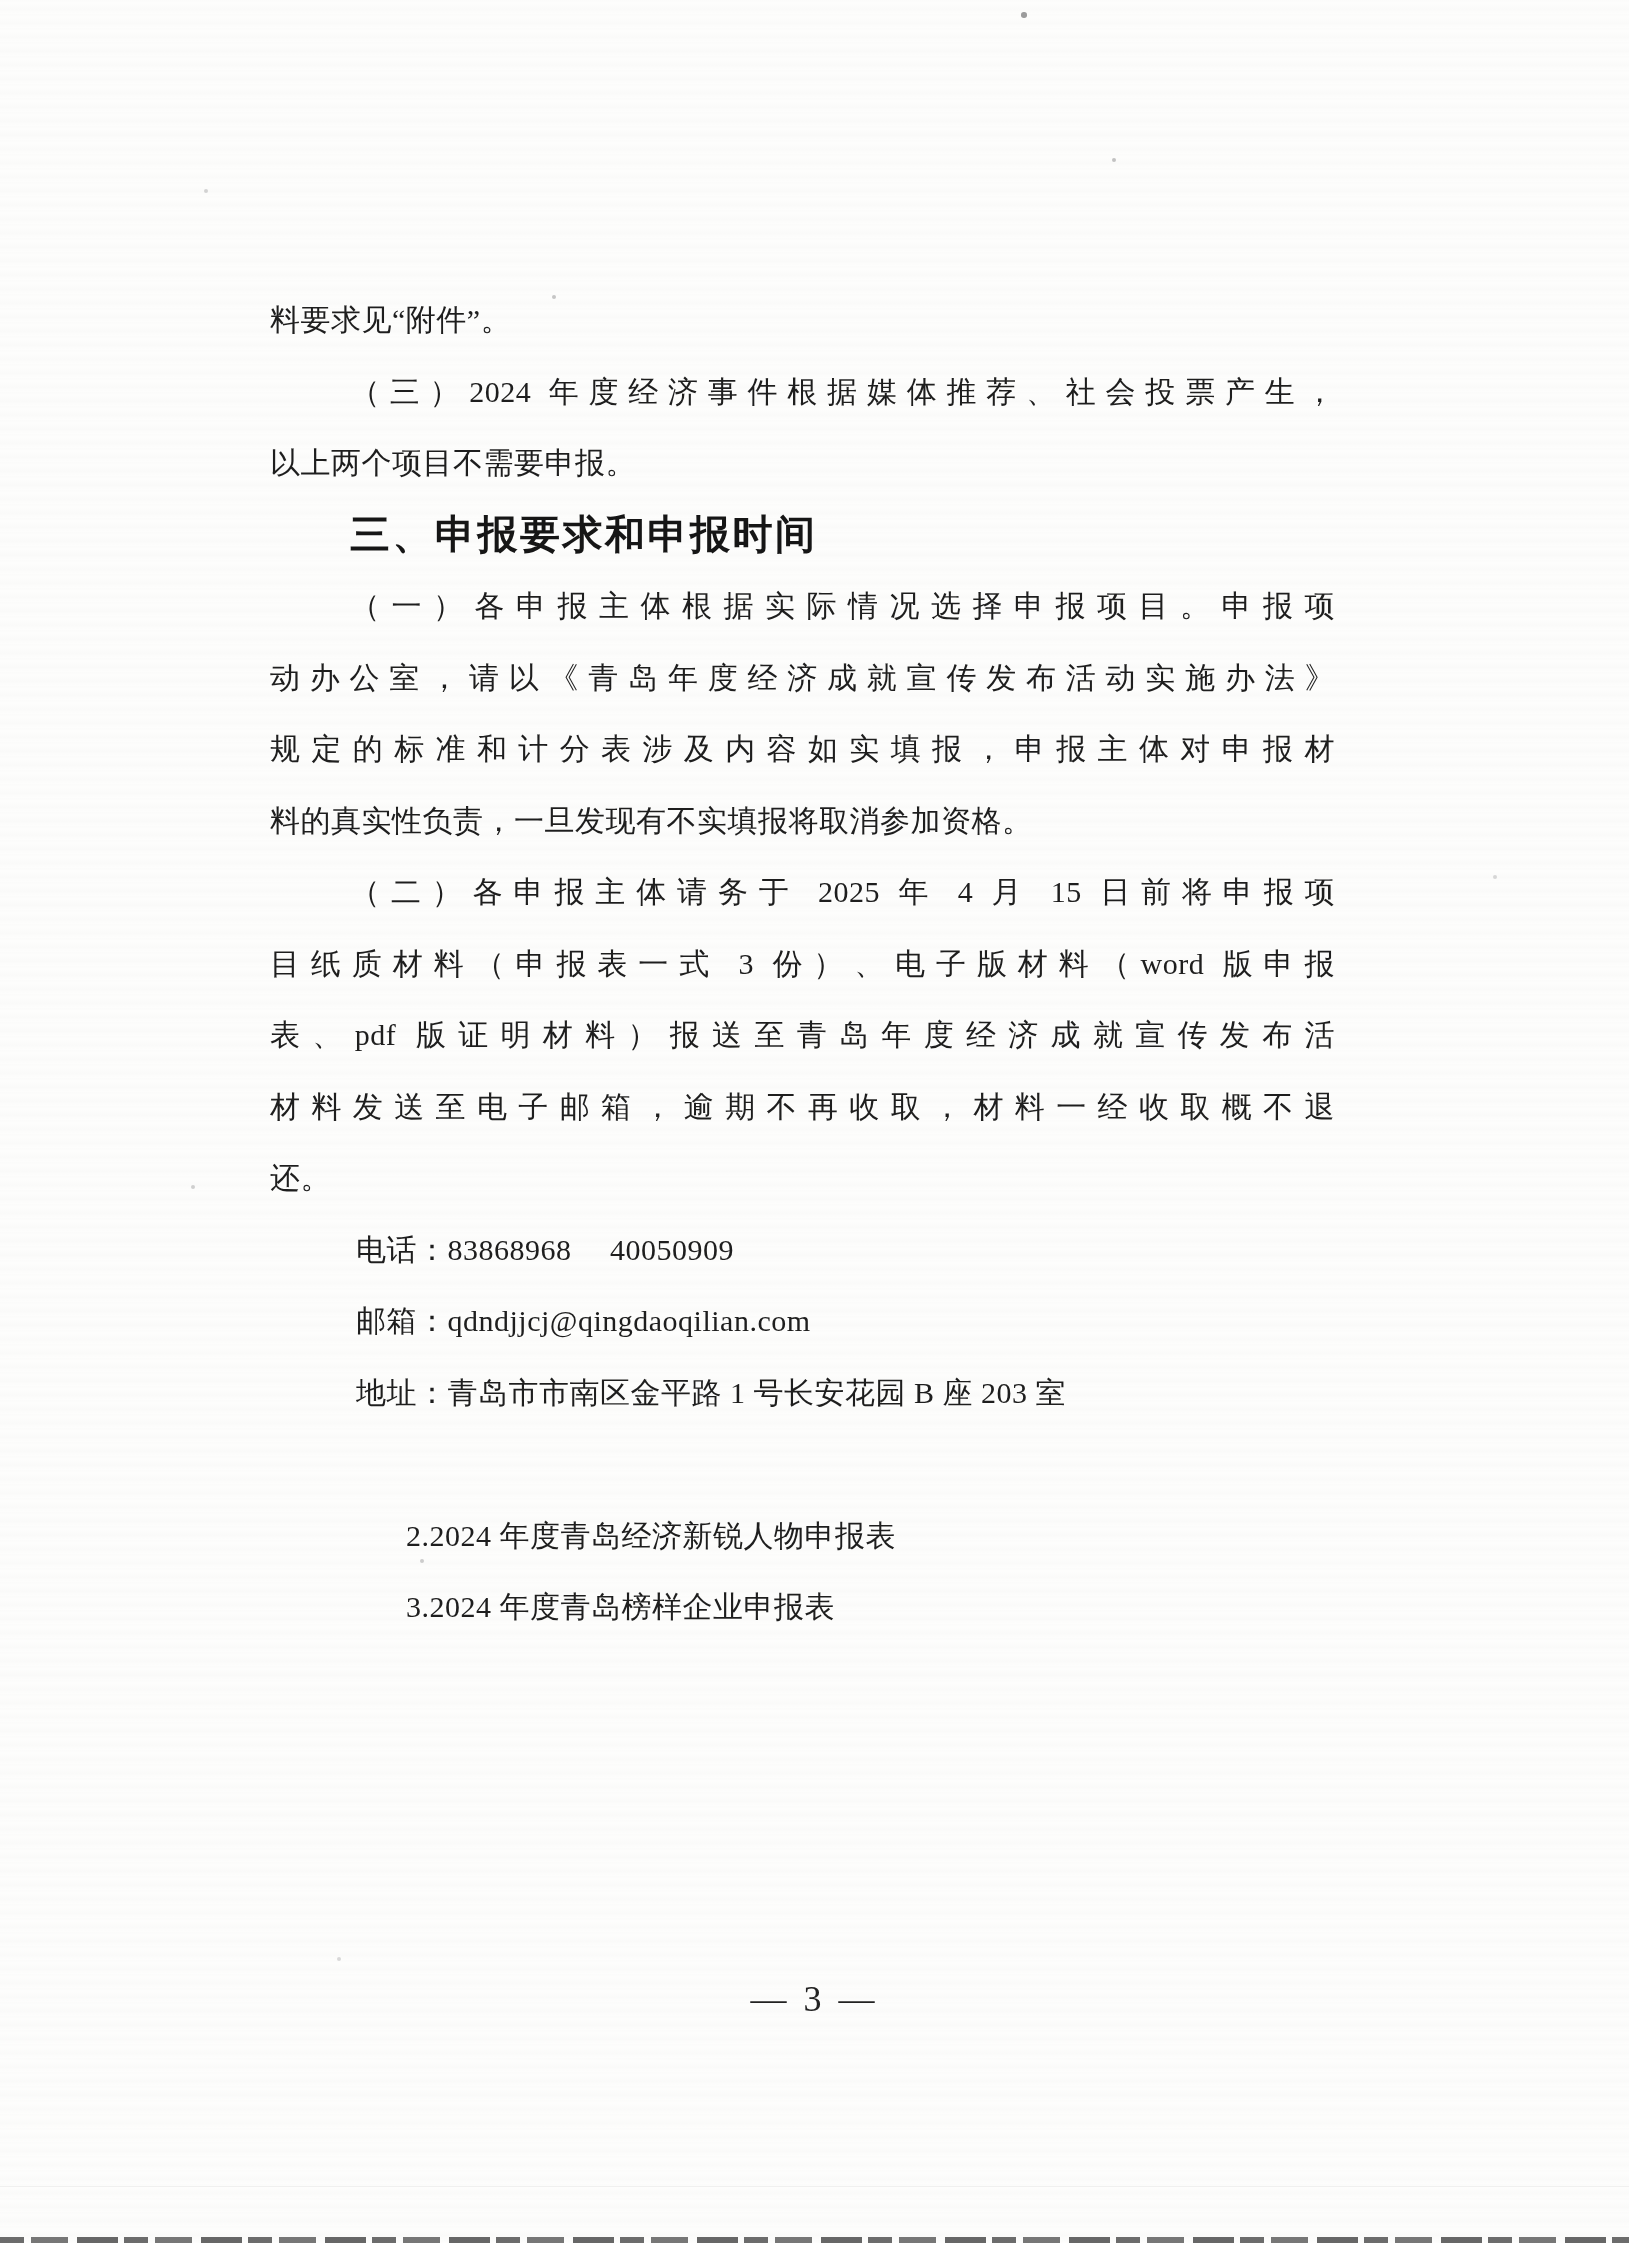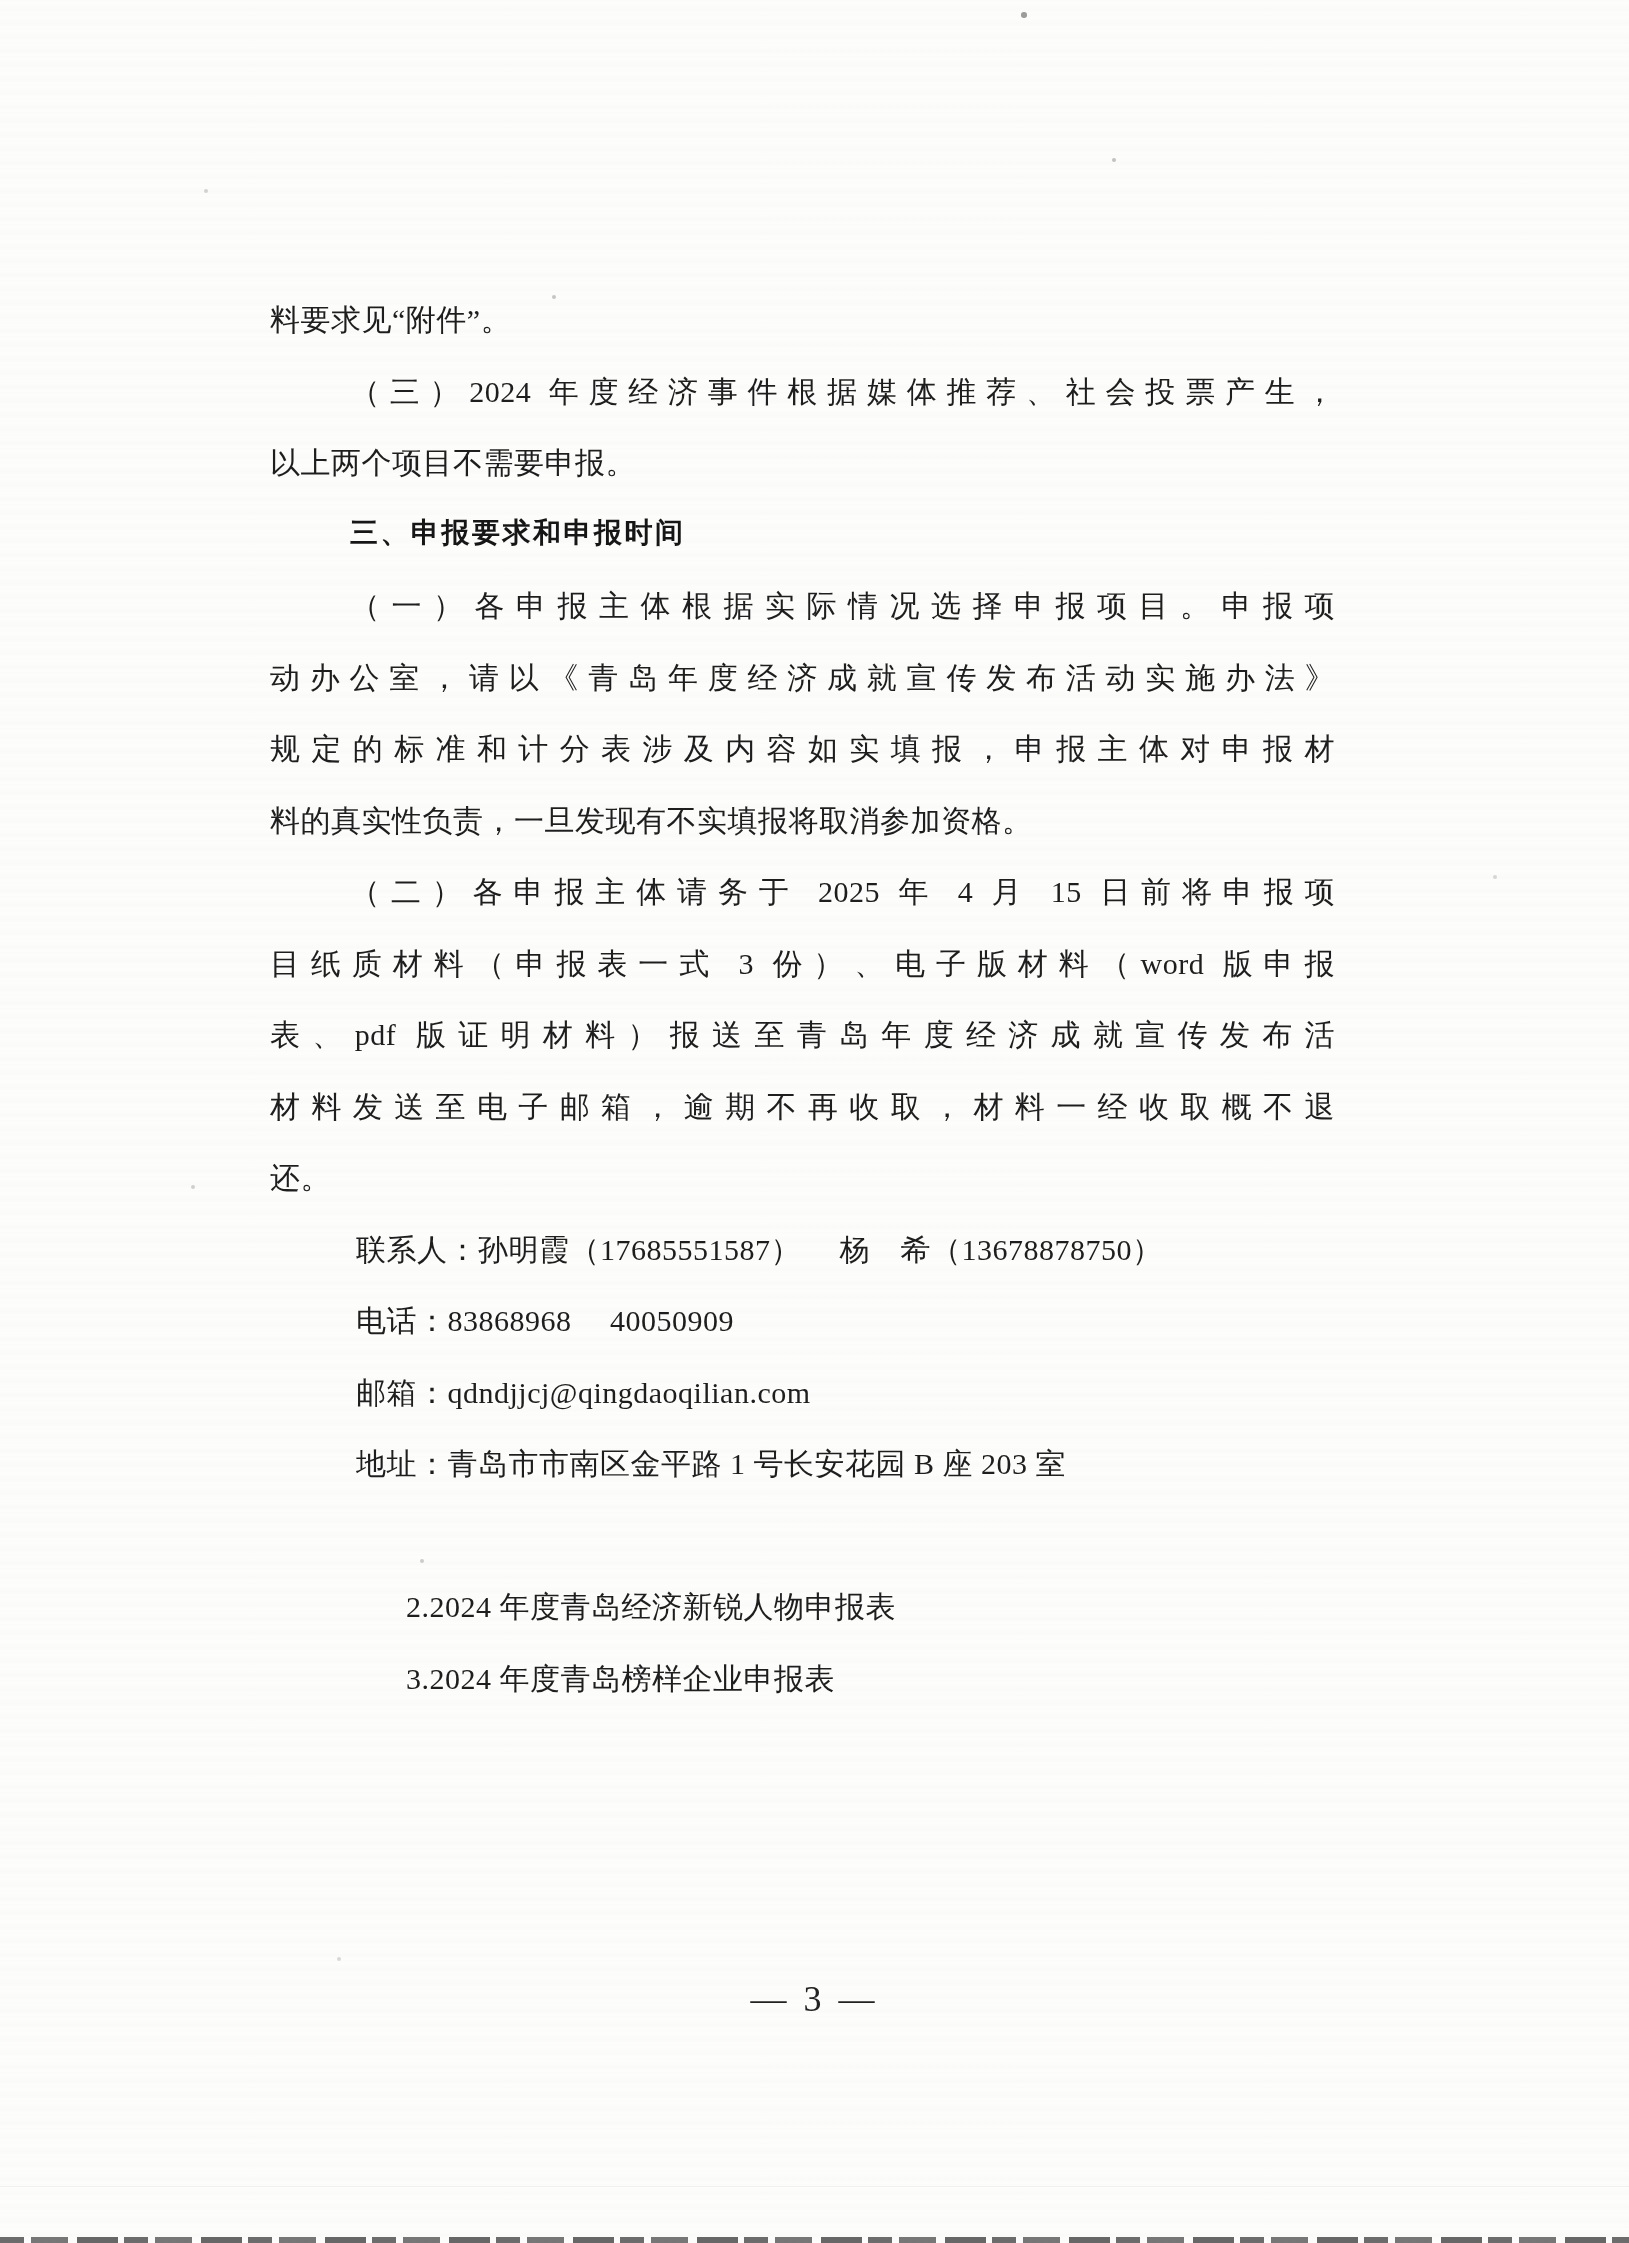--- a/index.html
+++ b/index.html
@@ -31,23 +31,23 @@
     line-height: 71.5px;
     font-size: 30px;
     letter-spacing: 0.5px;
   }
   .just {
     text-align: justify;
     text-align-last: justify;
   }
   .indent { text-indent: 80px; }
   .heading {
-    font-family: Liberation Mono, monospace;
+    font-family: Liberation Serif, serif;
     font-weight: 700;
-    font-size: 28px;
+    font-size: 40px;
     letter-spacing: 2.5px;
     color: #161616;
   }
   .contact { padding-left: 86px; }
   .attach-item { padding-left: 136px; }
   .spacer { height: 71.5px; }
   .page-number {
     position: absolute;
     left: 0;
     top: 1964px;
@@ -115,21 +115,20 @@
   <div class="ln indent heading">三、申报要求和申报时间</div>
   <div class="ln indent just">（一）各申报主体根据实际情况选择申报项目。申报项</div>
   <div class="ln just">动办公室，请以《青岛年度经济成就宣传发布活动实施办法》</div>
   <div class="ln just">规定的标准和计分表涉及内容如实填报，申报主体对申报材</div>
   <div class="ln">料的真实性负责，一旦发现有不实填报将取消参加资格。</div>
   <div class="ln indent just">（二）各申报主体请务于 2025 年 4 月 15 日前将申报项</div>
   <div class="ln just">目纸质材料（申报表一式 3 份）、电子版材料（word 版申报</div>
   <div class="ln just">表、pdf 版证明材料）报送至青岛年度经济成就宣传发布活</div>
   <div class="ln just">材料发送至电子邮箱，逾期不再收取，材料一经收取概不退</div>
   <div class="ln">还。</div>
-  <div class="ln contact">联系人：孙明霞（17685551587）　 杨　希（13678878750）</div>
   <div class="ln contact">电话：83868968　 40050909</div>
   <div class="ln contact">邮箱：qdndjjcj@qingdaoqilian.com</div>
   <div class="ln contact">地址：青岛市市南区金平路 1 号长安花园 B 座 203 室</div>
   <div class="spacer"></div>
   <div class="ln attach-item">2.2024 年度青岛经济新锐人物申报表</div>
   <div class="ln attach-item">3.2024 年度青岛榜样企业申报表</div>
 </div>
 
 <div class="page-number">— 3 —</div>
 

